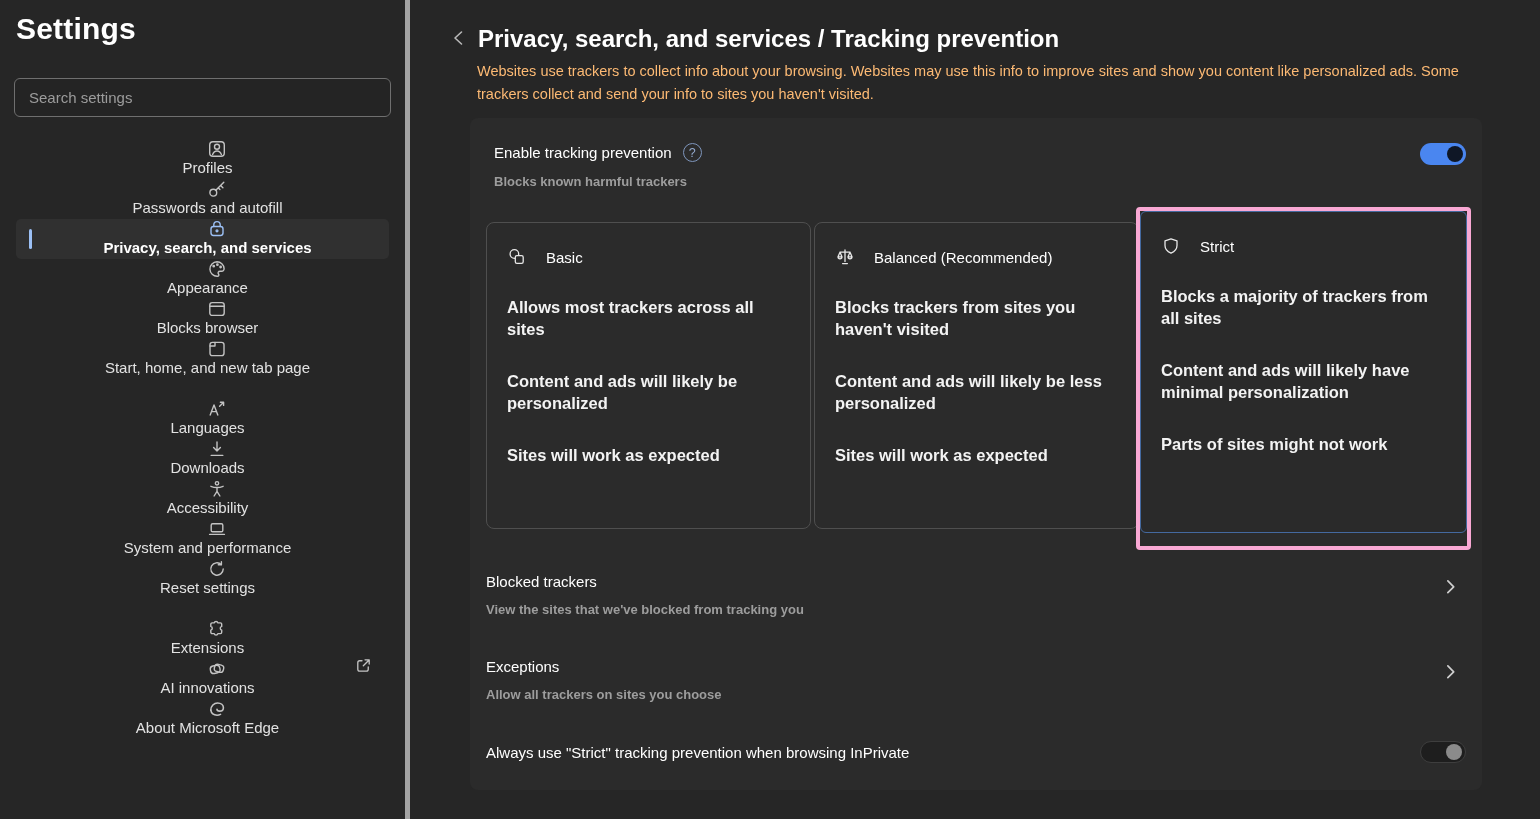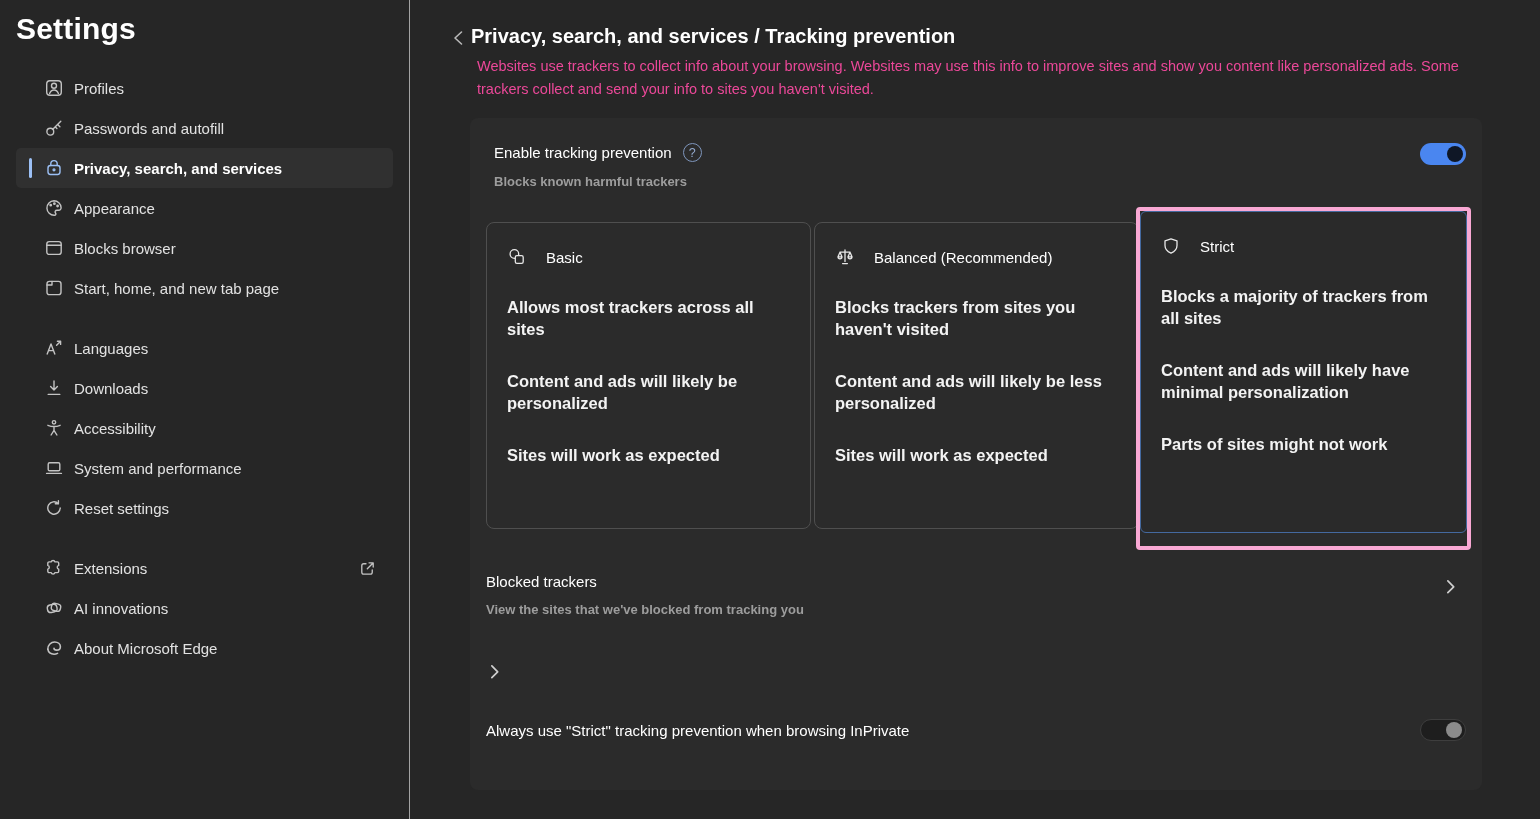--- a/index.html
+++ b/index.html
@@ -7,44 +7,44 @@
   body {
     width:1540px; height:819px; overflow:hidden; position:relative;
     background:#262626; color:#fff;
     font-family:"Liberation Sans", sans-serif;
     -webkit-font-smoothing:antialiased;
   }
   svg { display:block; }
   .icon svg { stroke:#c3c3c3; fill:none; stroke-width:1.4; stroke-linecap:round; stroke-linejoin:round; }
 
   
-  .sidebar { position:absolute; left:0; top:0; width:410px; height:819px; border-right:1px solid #a3a3a3; background:#262626; }
+  .sidebar { position:absolute; left:0; top:0; width:410px; height:819px; border-right:5px solid #a3a3a3; background:#262626; }
   .app-title { margin:12px 0 0 16px; font-size:30px; font-weight:700; letter-spacing:.2px; }
   .search-box { margin:32px 14px 0 14px; height:39px; border:1px solid #6f6f6f; border-radius:6px; display:flex; align-items:center; background:#242424; }
   .search-box input { width:100%; background:transparent; border:none; outline:none; color:#eaeaea; font-size:15px; padding:0 14px; font-family:inherit; }
   .search-box input::placeholder { color:#9c9c9c; }
   .nav { margin-top:22px; padding:0 16px; }
-  .nav-item { position:relative; height:40px; display:flex; align-items:center; border-radius:5px; cursor:pointer; }
+  .nav-item { position:relative; height:40px; display:flex; align-items:center; border-radius:5px; cursor:pointer;flex-direction:column; }
   .sel-ind { display:none; }
   .nav-item.selected { background:#303030; }
   .nav-item.selected .sel-ind { display:block; position:absolute; left:13px; top:10px; width:3px; height:20px; border-radius:2px; background:#9cc0f5; }
   .nav-icon { width:20px; height:20px; margin-left:28px; flex:none; }
   .nav-item.selected .nav-icon svg { stroke:#9cc0f5; }
   .nav-label { margin-left:10px; font-size:15px; color:#e2e2e2; white-space:nowrap; }
   .nav-item.selected .nav-label { color:#ffffff; font-weight:700; }
   .group-gap { height:20px; }
   .ext-link { margin-left:auto; margin-right:16px; width:19px; height:19px; }
 
   
   .main { position:absolute; left:410px; top:0; width:1130px; height:819px; }
   .page-header { display:flex; align-items:flex-start; padding:25px 0 0 39px; }
   .back-btn { width:20px; height:20px; margin-top:3px; cursor:pointer; flex:none; }
   .back-btn svg { stroke:#b9b9b9; fill:none; stroke-width:1.6; stroke-linecap:round; stroke-linejoin:round; }
-  .page-title { font-size:20px; font-weight:700; margin-left:2px; white-space:nowrap; }
-  .page-desc { margin:7px 0 0 67px; width:1002px; font-size:14.5px; line-height:1.62; color:#ec4899; }
+  .page-title { font-size:24px; font-weight:700; margin-left:9px; white-space:nowrap; }
+  .page-desc { margin:7px 0 0 67px; width:1002px; font-size:14.5px; line-height:1.62; color:#fdba74; }
 
   .panel { position:absolute; left:60px; top:118px; width:1012px; height:672px; background:#2b2b2b; border-radius:8px; padding:0 16px; }
 
   .enable-row { margin-top:25px; display:flex; justify-content:space-between; align-items:flex-start;margin-left:8px; }
   .enable-title-line { display:flex; align-items:center; gap:11px; }
   .row-title { font-size:15px; color:#ffffff; }
   .help-icon { width:19px; height:19px; border:1.5px solid #7e95bb; border-radius:50%; color:#94aace; font-size:12.5px; display:flex; align-items:center; justify-content:center; cursor:pointer; }
   .row-sub { margin-top:12px; font-size:13px; color:#9d9d9d;font-weight:bold; }
 
   .toggle { width:46px; height:22px; border-radius:12px; position:relative; cursor:pointer; flex:none; }
@@ -70,20 +70,23 @@
   .chevron-right svg { stroke:#cfcfcf; fill:none; stroke-width:1.6; stroke-linecap:round; stroke-linejoin:round; }
 
   .inprivate-row { display:flex; justify-content:space-between; align-items:center; margin-top:39px; }
 </style>
 </head>
 <body>
 
 <div class="sidebar">
   <div class="app-title">Settings</div>
 
+  <div class="search-box">
+    <input type="text" placeholder="Search settings" style="">
+  </div>
 
   <div class="nav">
 
     <div class="nav-item">
 
       <span class="nav-icon icon">
         <svg viewBox="0 0 20 20">
             <rect x="2.7" y="2.7" width="14.6" height="14.6" rx="3.2"></rect>
             <circle cx="10" cy="7.8" r="2.5"></circle>
             <path d="M5.6 15.6c.9-2.4 2.6-3.6 4.4-3.6s3.5 1.2 4.4 3.6"></path>
@@ -330,20 +333,24 @@
         <div class="row-sub">View the sites that we've blocked from tracking you</div>
       </div>
       <span class="chevron-right">
         <svg viewBox="0 0 16 16">
             <path d="M5.5 2.8 11 8.3l-5.5 5.5"></path>
           </svg>
       </span>
     </div>
 
     <div class="link-row second">
+      <div>
+        <div class="row-title">Exceptions</div>
+        <div class="row-sub">Allow all trackers on sites you choose</div>
+      </div>
       <span class="chevron-right">
         <svg viewBox="0 0 16 16">
             <path d="M5.5 2.8 11 8.3l-5.5 5.5"></path>
           </svg>
       </span>
     </div>
 
     <div class="inprivate-row">
       <span class="row-title">Always use "Strict" tracking prevention when browsing InPrivate</span>
       <div class="toggle dark">

